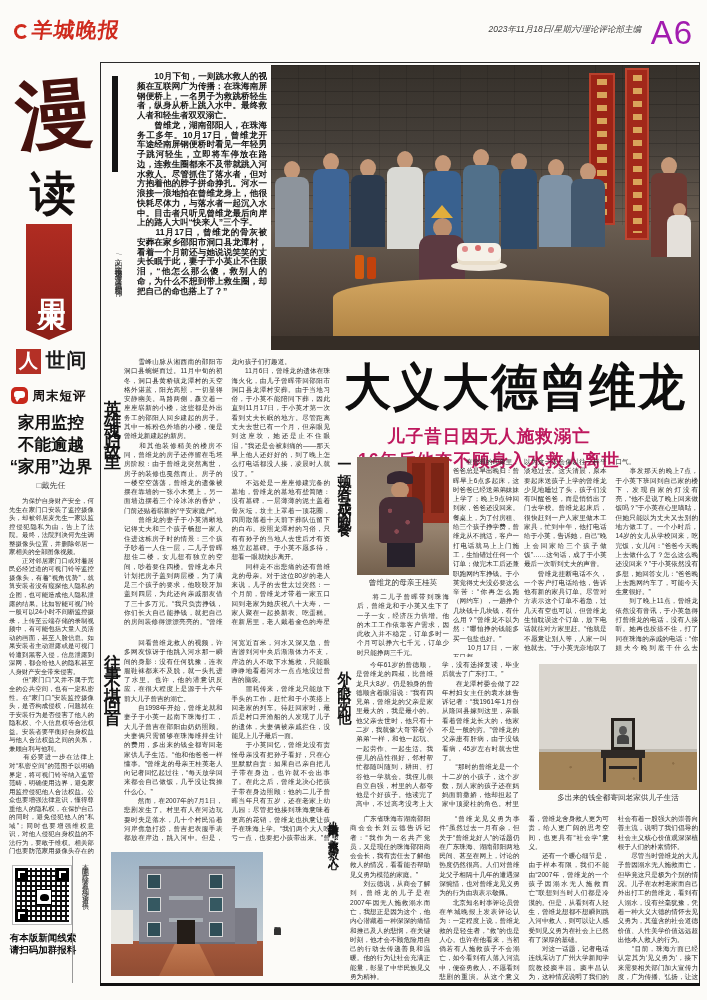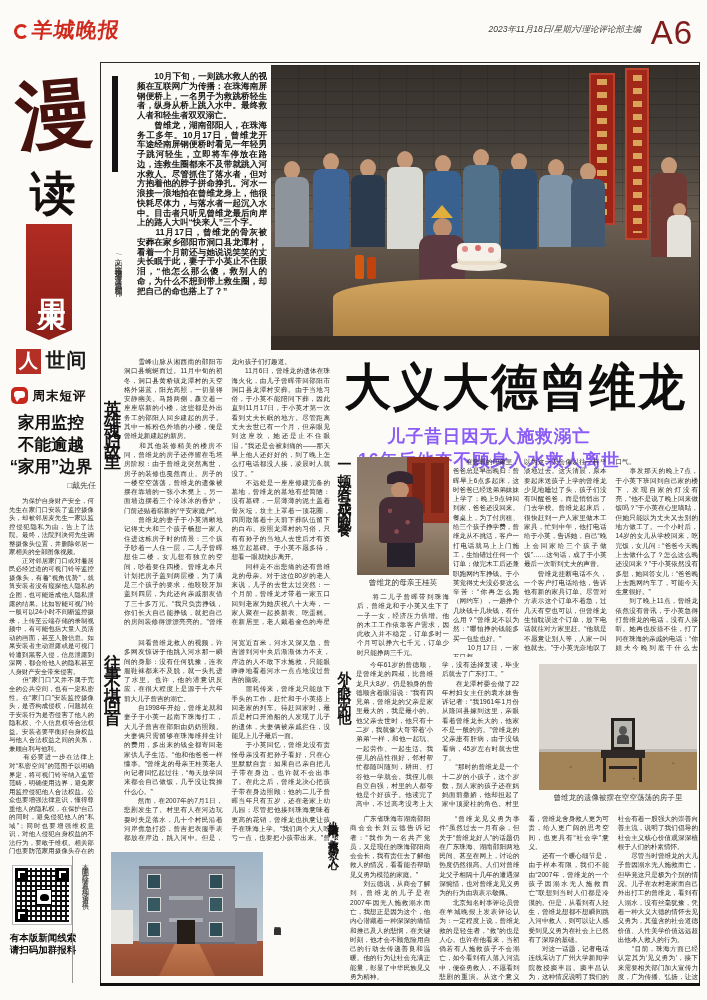--- a/index.html
+++ b/index.html
@@ -12,39 +12,39 @@
   .cols2{column-count:2;column-gap:9px;}
   .cols4{column-count:4;column-gap:9px;}
   .vhead{writing-mode:vertical-rl;font-weight:800;color:#141414;}
   .caption{font-family:"Liberation Serif",serif;color:#3a3a3a;}
   
   .logo{font-family:"Liberation Serif",serif;font-weight:700;color:#cf2b1e;font-size:21px;
         transform:skewX(-8deg);letter-spacing:1px;}
   .logo-ico{display:inline-block;width:15px;height:15px;border:3px solid #cf2b1e;border-right-color:transparent;
         border-radius:50%;vertical-align:-2px;margin-right:3px;}
   .meta{font-size:8.5px;color:#3c3c3c;text-align:right;line-height:11px;}
-  .pageno{font-size:33px;color:#7f1d1d;letter-spacing:1px;}
+  .pageno{font-size:33px;color:#a21caf;letter-spacing:1px;}
   
   .char-man{font-family:"DejaVu Serif",serif;font-size:76px;font-weight:700;color:#46120e;transform:rotate(-5deg);line-height:1;}
   .char-du{font-family:"DejaVu Serif",serif;font-size:46px;font-weight:700;color:#15100f;line-height:1;}
   .badge-zm{background:linear-gradient(180deg,#b02c22,#8e2019);color:#fff;writing-mode:vertical-rl;
         font-size:29px;font-weight:800;text-align:center;letter-spacing:6px;padding-top:8px;}
   .badge-notch{width:0;height:0;border-left:23px solid transparent;border-right:23px solid transparent;border-top:10px solid #8e2019;}
   .tag-ren{background:#b43026;color:#fff;font-weight:800;font-size:19px;width:25px;height:25px;display:inline-flex;
         align-items:center;justify-content:center;}
   .tag-rest{font-size:20px;font-weight:800;color:#1a1a1a;letter-spacing:1px;font-family:"Liberation Serif",serif;}
   .kicker-ico{width:17px;height:17px;background:#c8281c;border-radius:5px;position:relative;display:inline-block;vertical-align:-4px;}
   .kicker-ico:before{content:"";position:absolute;left:3px;top:4px;width:11px;height:7px;background:#fff;border-radius:3px;}
   .kicker-ico:after{content:"";position:absolute;left:4px;top:11px;border-left:2px solid transparent;border-right:3px solid transparent;border-top:4px solid #fff;}
   .kicker-txt{font-weight:800;font-size:12.5px;color:#15100f;letter-spacing:1px;font-family:Liberation Mono, monospace;}
   .cmt-title{font-size:16.5px;font-weight:800;line-height:1.32;text-align:center;color:#111;}
   .cmt-author{font-size:8px;color:#444;text-align:center;}
   
   .headline{font-size:47px;font-weight:900;color:#0e0e0e;letter-spacing:2px;transform:scaleY(1.06);white-space:nowrap;}
-  .subline{font-size:17.5px;font-weight:600;color:#8b5cf6;text-align:center;letter-spacing:1px;}
+  .subline{font-size:17.5px;font-weight:600;color:#be185d;text-align:center;letter-spacing:1px;}
   
   .ph{position:absolute;overflow:hidden;background:#777;}
   .fig{position:absolute;}
   .fig .head{width:16px;height:18px;border-radius:50%;background:#c59878;margin:0 auto;}
   .fig .body{border-radius:8px 8px 0 0;margin-top:-2px;}
   
   .qr{width:58px;height:58px;background:
       repeating-linear-gradient(0deg,#111 0 2px,transparent 2px 5px),
       repeating-linear-gradient(90deg,#111 0 2px,transparent 2px 5px),
       repeating-linear-gradient(45deg,#fff 0 2px,transparent 2px 7px),#fff;
@@ -82,21 +82,21 @@
     <span class="tag-rest">世间</span>
   </div>
 
   <div class="abs" style="left:11px;top:386px;">
     <span class="kicker-ico"></span>
     <span class="kicker-txt">周末短评</span>
   </div>
   <div class="abs cmt-title" style="left:6px;top:412px;width:90px;white-space:pre-wrap;">家用监控
 不能逾越
 “家用”边界</div>
-  <div class="abs cmt-author" style="left:6px;top:480px;width:90px;text-align:right;">□戴先任</div>
+  <div class="abs cmt-author" style="left:6px;top:480px;width:90px;">□戴先任</div>
   <div class="abs copy" style="left:9px;top:497px;width:85px;height:357px;font-size:6.4px;line-height:8.55px;">　　为保护自身财产安全，何先生在家门口安装了监控摄像头，却被邻居麦先生一家以监控侵犯隐私为由，告上了法院。最终，法院判决何先生调整摄像头位置，并删除邻居一家相关的全部图像视频。
 　　正对邻居家门口或对着居民必经过道的可视门铃等监控摄像头，有着“视角优势”，就算安装者没有窥探他人隐私的企图，也可能造成他人隐私泄露的结果。比如智能可视门铃一般可以24小时不间断监控摄录，上传至云端存储的录制视频中，有可能包括大量人员活动的画面，甚至人脸信息。如果安装者主动泄露或是可视门铃遭到黑客入侵，信息泄露到深网，都会给他人的隐私甚至人身财产安全带来侵害。
 　　但“家门口”又并不属于完全的公共空间，也有一定私密性。在“家门口”安装监控摄像头，是否构成侵权，问题就在于安装行为是否侵害了他人的隐私权、个人信息权等合法权益。安装者要平衡好自身权益与他人合法权益之间的关系，兼顾自利与他利。
 　　有必要进一步在法律上对“私密空间”的范围予以明确界定，将可视门铃等纳入监管范畴，明确使用边界，避免家用监控侵犯他人合法权益。公众也要增强法律意识，懂得尊重他人的隐私权，在保护自己的同时，避免侵犯他人的“私域”；同时也要增强维权意识，对他人侵犯自身权益的不法行为，要敢于维权。相关部门也要防范家用摄像头存在的隐私泄露风险，加强对摄像头市场的监管。用户在选购摄像头时，应选择品质过硬的产品。</div>
 
   <div class="abs qr" style="left:13px;top:866px;">
     <div class="f" style="left:0;top:0;">
         <i></i>
       </div>
     <div class="f" style="right:0;top:0;">
@@ -264,21 +264,21 @@
     <div class="abs" style="left:62px;top:86px;width:44px;height:8px;background:#2e2926;"></div>
     <div class="abs" style="left:64px;top:94px;width:3px;height:24px;background:#2b2623;"></div>
     <div class="abs" style="left:100px;top:94px;width:3px;height:24px;background:#2b2623;"></div>
     <div class="abs" style="left:70px;top:102px;width:28px;height:3px;background:#2b2623;"></div>
     <div class="abs" style="left:72px;top:54px;width:24px;height:32px;background:#26211d;">
       <div style="position:absolute;left:3px;top:3px;width:18px;height:26px;background:#b9b9b2;"></div>
       <div style="position:absolute;left:8px;top:8px;width:8px;height:9px;border-radius:50%;background:#555;"></div>
       <div style="position:absolute;left:6px;top:17px;width:12px;height:9px;border-radius:4px 4px 0 0;background:#444;"></div>
     </div>
   </div>
-  <div class="abs caption" style="left:539px;top:793px;width:158px;text-align:center;font-size:7.6px;">曾维龙的遗像被摆在空空荡荡的房子里</div>
+  <div class="abs caption" style="left:539px;top:793px;width:158px;text-align:center;font-size:7.6px;">多出来的钱全都寄回老家供儿子生活</div>
 
   <div class="abs vhead" style="left:327px;top:814px;font-size:10.5px;letter-spacing:1px;height:172px;">纵身跃入河中，救人也是“救”人心</div>
   <div class="abs copy cols4" style="left:350px;top:814px;width:348px;height:168px;">　　广东省珠海市湖南邵阳商会会长刘云德告诉记者：“我作为一名共产党员，又是现任的珠海邵阳商会会长，我有责任去了解他救人的情况，看看能否帮助见义勇为模范的家庭。”
 　　刘云德说，从商会了解到，曾维龙的儿子是在2007年因无人施救溺水而亡，我想正是因为这个，他内心潜藏着一种深深的痛惜和推己及人的悲悯，在关键时刻，他才会不顾危险用自己的行动去传递善良和温暖。他的行为让社会充满正能量，彰显了中华民族见义勇为精神。
 　　“曾维龙见义勇为事件”虽然过去一月有余，但关于“曾维龙好人”的话题仍在广东珠海、湖南邵阳两地民间、甚至在网上，讨论的热度仍然很高。人们对曾维龙父子相隔十几年的遭遇深深惋惜，也对曾维龙见义勇为的行为由衷表示敬佩。
 　　北京知名时事评论员曾在羊城晚报上发表评论认为：一定程度上说，曾维龙救的是轻生者，“救”的也是人心。也许在他看来，当初倘若有人施救孩子不会溺亡，如今看到有人落入河流中，便奋勇救人，不愿看到悲剧的重演。从这个意义看，曾维龙舍身救人更为可贵，给人更广阔的思考空间，也更具有“社会学”意义。
 　　还有一个暖心细节是，由于样本有限，我们不能由“2007年，曾维龙的一个孩子因溺水无人施救而亡”联想到当时人们都是冷漠的。但是，从看到有人轻生，曾维龙想都不想瞬间跳入河中救人，则可以让人感受到见义勇为在社会上已然有了深厚的基础。
 　　对这一话题，记者电话连线采访了广州大学新闻学院教授窦丰昌。窦丰昌认为，这种情况说明了我们的社会有着一股强大的崇善向善主流，说明了我们倡导的社会主义核心价值观深深植根于人们的朴素情怀。
 　　尽管当时曾维龙的大儿子曾因溺水无人施救而亡，但毕竟这只是极为个别的情况。儿子在农村老家而自己外出打工的曾维龙，看到有人溺水，没有丝毫犹豫，凭着一种大义大德的情怀去见义勇为，其蕴含的社会道德价值、人性美学价值远远超出他本人救人的行为。
 　　“目前，珠海方面已经认定其为‘见义勇为’，接下来需要相关部门加大宣传力度，广为传播、弘扬，让这种‘见义勇为’成为社会一股强大的‘暖流’。”窦丰昌表示。</div>

